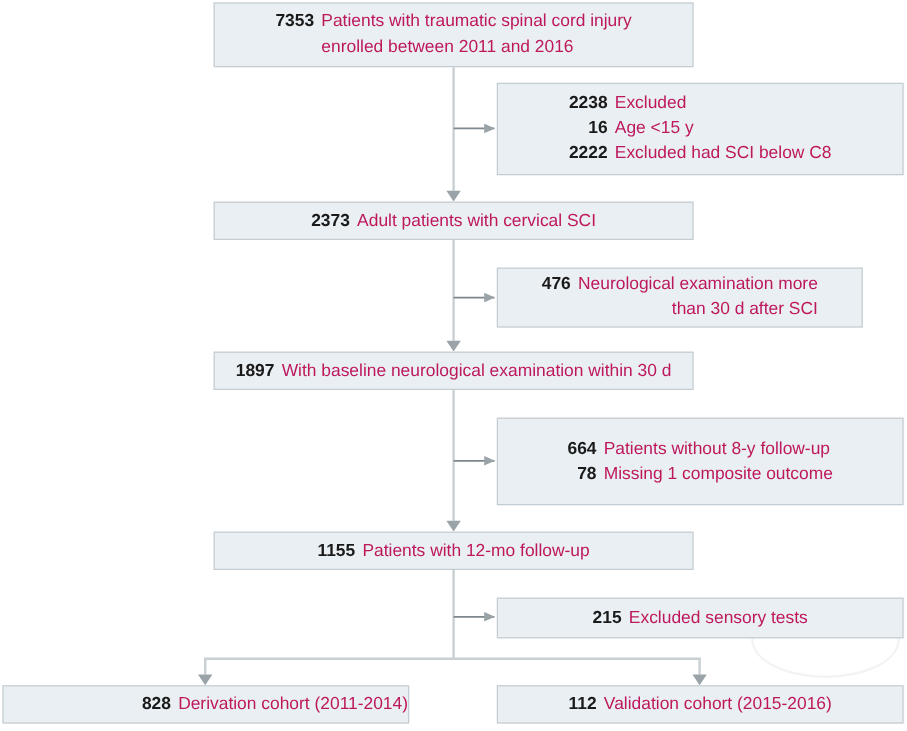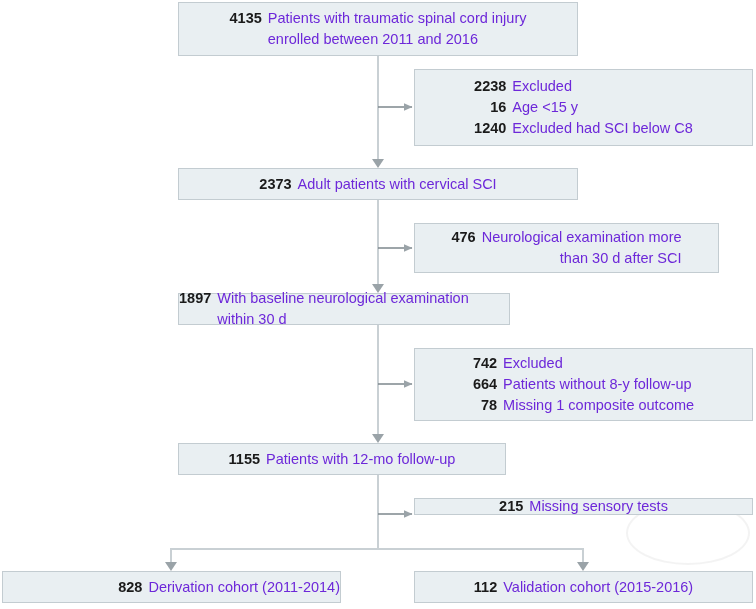--- a/index.html
+++ b/index.html
@@ -60,35 +60,35 @@
     padding-right: 6px;
     color: #1a1a1a;
   }
   .lbl {
     display: table-cell;
     text-align: left;
     font-weight: normal;
     font-size: 14.5px;
     line-height: 21px;
     white-space: pre-line;
-    color: #6d28d9;
+    color: #be185d;
   }
 
   
   .main-node .node-inner { margin: 0 auto; }
 
   
   #n-enrolled  { left: 178px; top: 2px;   width: 400px; height: 54px; }
   #n-excl1     { left: 414px; top: 69px;  width: 339px; height: 77px; }
   #n-adult     { left: 178px; top: 168px; width: 400px; height: 32px; }
   #n-neuro     { left: 414px; top: 223px; width: 305px; height: 50px; }
-  #n-baseline  { left: 178px; top: 293px; width: 332px; height: 32px; }
+  #n-baseline  { left: 178px; top: 293px; width: 400px; height: 32px; }
   #n-excl2     { left: 414px; top: 348px; width: 339px; height: 73px; }
-  #n-followup  { left: 178px; top: 443px; width: 328px; height: 32px; }
-  #n-sensory   { left: 414px; top: 498px; width: 339px; height: 17px; }
+  #n-followup  { left: 178px; top: 443px; width: 400px; height: 32px; }
+  #n-sensory   { left: 414px; top: 498px; width: 339px; height: 34px; }
   #n-deriv     { left: 2px;   top: 571px; width: 339px; height: 32px; justify-content: flex-end; }
   #n-valid     { left: 414px; top: 571px; width: 339px; height: 32px; }
 
   
   .wrap .lbl { white-space: pre-line; text-align: right; }
 
   
   .watermark {
     position: absolute;
     right: 6px;
@@ -142,42 +142,42 @@
       <path d="M165,562 L177,562 L171,571 z"></path>
       <path d="M577,562 L589,562 L583,571 z"></path>
     </g>
   </svg>
 
   <div class="watermark"></div>
 
   <div class="node main-node" id="n-enrolled">
     <div class="node-inner">
       <div class="row">
-        <span class="num">4135</span>
+        <span class="num">7353</span>
         <span class="lbl">Patients with traumatic spinal cord injury</span>
       </div>
       <div class="row">
         <span class="num"></span>
         <span class="lbl">enrolled between 2011 and 2016</span>
       </div>
     </div>
   </div>
 
   <div class="node" id="n-excl1">
     <div class="node-inner">
       <div class="row">
         <span class="num">2238</span>
         <span class="lbl">Excluded</span>
       </div>
       <div class="row">
         <span class="num">16</span>
         <span class="lbl">Age &lt;15 y</span>
       </div>
       <div class="row">
-        <span class="num">1240</span>
+        <span class="num">2222</span>
         <span class="lbl">Excluded had SCI below C8</span>
       </div>
     </div>
   </div>
 
   <div class="node main-node" id="n-adult">
     <div class="node-inner">
       <div class="row">
         <span class="num">2373</span>
         <span class="lbl">Adult patients with cervical SCI</span>
@@ -200,24 +200,20 @@
       <div class="row">
         <span class="num">1897</span>
         <span class="lbl">With baseline neurological examination within 30 d</span>
       </div>
     </div>
   </div>
 
   <div class="node" id="n-excl2">
     <div class="node-inner">
       <div class="row">
-        <span class="num">742</span>
-        <span class="lbl">Excluded</span>
-      </div>
-      <div class="row">
         <span class="num">664</span>
         <span class="lbl">Patients without 8-y follow-up</span>
       </div>
       <div class="row">
         <span class="num">78</span>
         <span class="lbl">Missing 1 composite outcome</span>
       </div>
     </div>
   </div>
 
@@ -227,21 +223,21 @@
         <span class="num">1155</span>
         <span class="lbl">Patients with 12-mo follow-up</span>
       </div>
     </div>
   </div>
 
   <div class="node" id="n-sensory">
     <div class="node-inner">
       <div class="row">
         <span class="num">215</span>
-        <span class="lbl">Missing sensory tests</span>
+        <span class="lbl">Excluded sensory tests</span>
       </div>
     </div>
   </div>
 
   <div class="node" id="n-deriv">
     <div class="node-inner">
       <div class="row">
         <span class="num">828</span>
         <span class="lbl">Derivation cohort (2011-2014)</span>
       </div>

